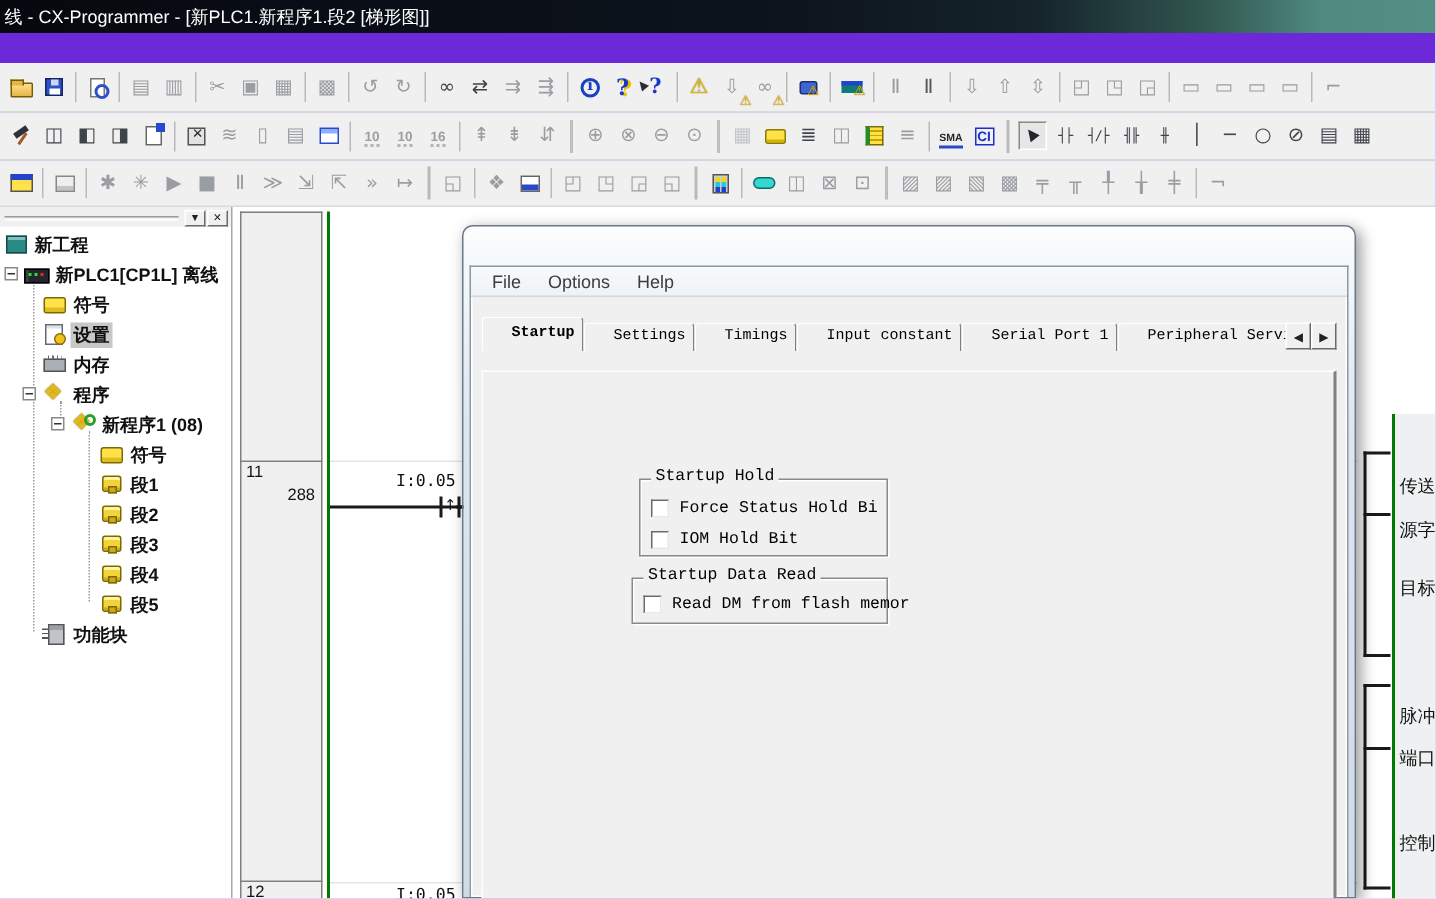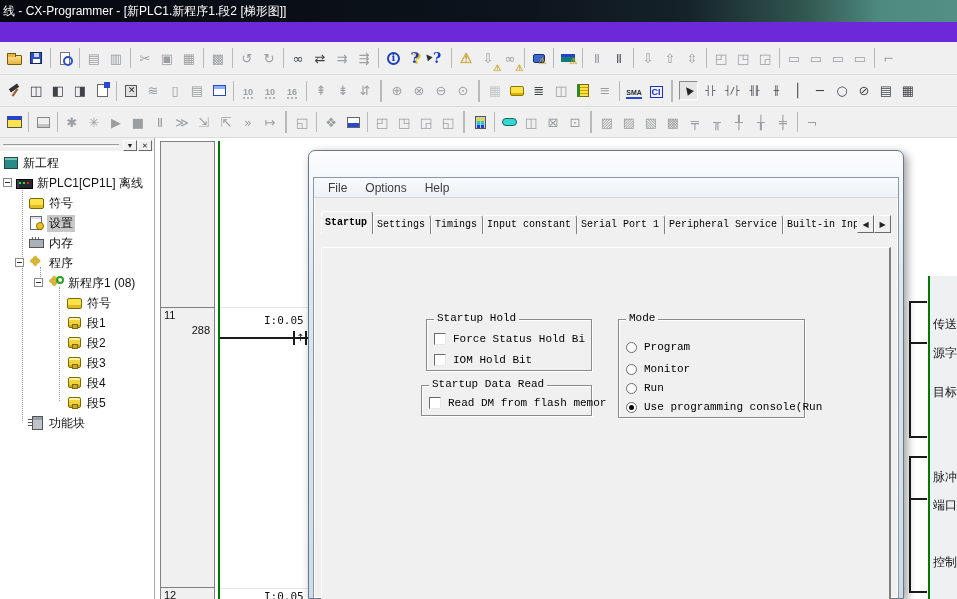--- a/index.html
+++ b/index.html
@@ -72,21 +72,21 @@
 
   
   #workspace { position:absolute; left:0; top:138px; width:957px; height:461px; background:#fff; }
 
   
   #treepanel { position:absolute; left:0; top:0; width:155px; height:461px; background:#fff; border-right:1px solid #a8a8a8; }
   #treehead { display:flex; align-items:center; height:13px; padding:1px 2px 0 3px; background:#f0f0f0; }
   .groove { flex:1; height:3px; border-top:1px solid #9a9a9a; border-bottom:1px solid #fff; margin-right:3px; }
   .minibtn { width:14px; height:11px; background:#f0f0f0; border:1px solid; border-color:#fff #6a6a6a #6a6a6a #fff;
     font-size:7px; line-height:9px; text-align:center; color:#222; margin-left:1px; }
-  #treebody { position:relative; width:100%; height:447px; overflow:hidden; }
+  #treebody { position:relative; width:100%; height:447px; overflow:hidden;font-weight:bold; }
   .trow { position:absolute; left:0; width:100%; height:20px; }
   .tlabel { position:absolute; top:2px; font-size:12px; color:#111; white-space:nowrap; padding:0 2px; }
   .tlabel.sel { background:#c8c8c8; }
   .texp { position:absolute; top:5px; width:9px; height:9px; background:#fff; border:1px solid #8a8a8a; }
   .texp::after { content:""; position:absolute; left:1px; top:3px; width:5px; height:1px; background:#333; }
   .tvline { position:absolute; width:0; border-left:1px dotted #9a9a9a; }
   .ti { position:absolute; top:2px; width:17px; height:15px; }
   .ti-project::after { content:""; position:absolute; left:2px; top:2px; width:12px; height:10px; background:#2a8a86; border:1px solid #1a4a48; box-shadow:inset 0 2px 0 #7ac2be; }
   .ti-plc::after { content:""; position:absolute; left:0; top:4px; width:15px; height:8px; background:#23262e; border:1px solid #000; box-shadow:inset 2px 0 0 #3a3f4a; }
   .ti-plc::before { content:""; position:absolute; left:3px; top:7px; width:2px; height:2px; background:#2ae02a; box-shadow:4px 0 0 #2ae02a,8px 0 0 #e02a2a; z-index:2; }
@@ -134,21 +134,21 @@
   .dbtn { width:29px; height:17px; background:linear-gradient(#fdfefe,#e7edf3 45%,#d9e1ea); border-right:1px solid #aab6c2;
     display:flex; align-items:center; justify-content:center; color:#5a6a7a; font-size:10px; }
   .dbtn:last-child { border-right:none; width:42px; }
   .dbtn .glyph-min { width:9px; height:3px; border:1px solid #5a6a7a; margin-top:5px; }
   .dbtn .glyph-res { width:8px; height:7px; border:1px solid #5a6a7a; box-shadow:inset 0 1px 0 #9aa8b6; }
   #dlg-body { position:absolute; left:4px; right:4px; top:26px; bottom:0; background:#f0f0f0; border:1px solid #8a98a8; border-bottom:none; box-shadow:inset 0 0 0 1px #fff; }
   #dlg-menubar { height:20px; background:linear-gradient(#f8fafc,#eef2f6); border-bottom:1px solid #d0d7de; display:flex; align-items:center; padding-left:5px; }
   .dmitem { font-size:12px; color:#3c3c3c; padding:0 9px; }
   #dlg-tabrow { position:relative; margin:13px 7px 0 7px; height:23px; display:flex; align-items:flex-end; }
   #dlg-tabs { display:flex; align-items:flex-end; overflow:hidden; width:540px; height:23px; }
-  .dtab { flex:none; font:10px "Liberation Mono",monospace; color:#000; background:#f0f0f0; padding:3px 5px 3px 3px;
+  .dtab { flex:none; font:10px "Liberation Mono",monospace; color:#000; background:#f0f0f0; padding:3px 5px 3px 19px;
     border:1px solid #808080; border-bottom:none; border-top-color:#fff; border-left-color:#fff; border-radius:3px 3px 0 0; height:19px; white-space:nowrap; }
   .dtab.active { height:23px; padding-top:5px; font-weight:bold; z-index:3; position:relative; }
   #dlg-tabarrows { position:absolute; right:0; bottom:1px; display:flex; }
   .tarrow { width:17px; height:18px; background:#f0f0f0; border:1px solid; border-color:#fff #6a6a6a #6a6a6a #fff;
     font-size:8px; display:flex; align-items:center; justify-content:center; color:#222; }
   #dlg-panel { position:absolute; left:7px; right:7px; top:69px; height:500px; background:#f0f0f0;
     border-top:1px solid #fff; border-left:1px solid #fff; border-right:2px solid #808080; }
   .grp { position:absolute; border:1px solid #8a8a8a; box-shadow:1px 1px 0 #fff,inset 1px 1px 0 #fff; }
   .grp-title { position:absolute; top:-8px; left:7px; background:#f0f0f0; padding:0 3px; font:11px "Liberation Mono",monospace; color:#000; white-space:nowrap; }
   .ckrow, .rdrow { position:absolute; left:7px; display:flex; align-items:center; height:14px; white-space:nowrap; }
@@ -518,36 +518,17 @@
               <span class="cklabel">IOM Hold Bit</span>
             </div>
           </div>
         <div class="grp" id="grp-read" style="left:99px;top:137px;width:171px;height:31px">
           <span class="grp-title">Startup Data Read</span>
         <div class="ckrow" style="top: 10px;">
               <span class="ckbox"></span>
               <span class="cklabel">Read DM from flash memor</span>
             </div>
           </div>
-        <div class="grp" id="grp-mode" style="left:296px;top:71px;width:187px;height:99px">
-          <span class="grp-title">Mode</span>
-        <div class="rdrow" style="top: 20px;">
-              <span class="rdbox"></span>
-              <span class="cklabel">Program</span>
-            </div>
-            <div class="rdrow" style="top: 42px;">
-              <span class="rdbox"></span>
-              <span class="cklabel">Monitor</span>
-            </div>
-            <div class="rdrow" style="top: 61px;">
-              <span class="rdbox"></span>
-              <span class="cklabel">Run</span>
-            </div>
-            <div class="rdrow" style="top: 80px;">
-              <span class="rdbox on"></span>
-              <span class="cklabel">Use programming console(Run</span>
-            </div>
-          </div>
       </div>
     </div>
   </div>
 
 </div>
 
 </body></html>

